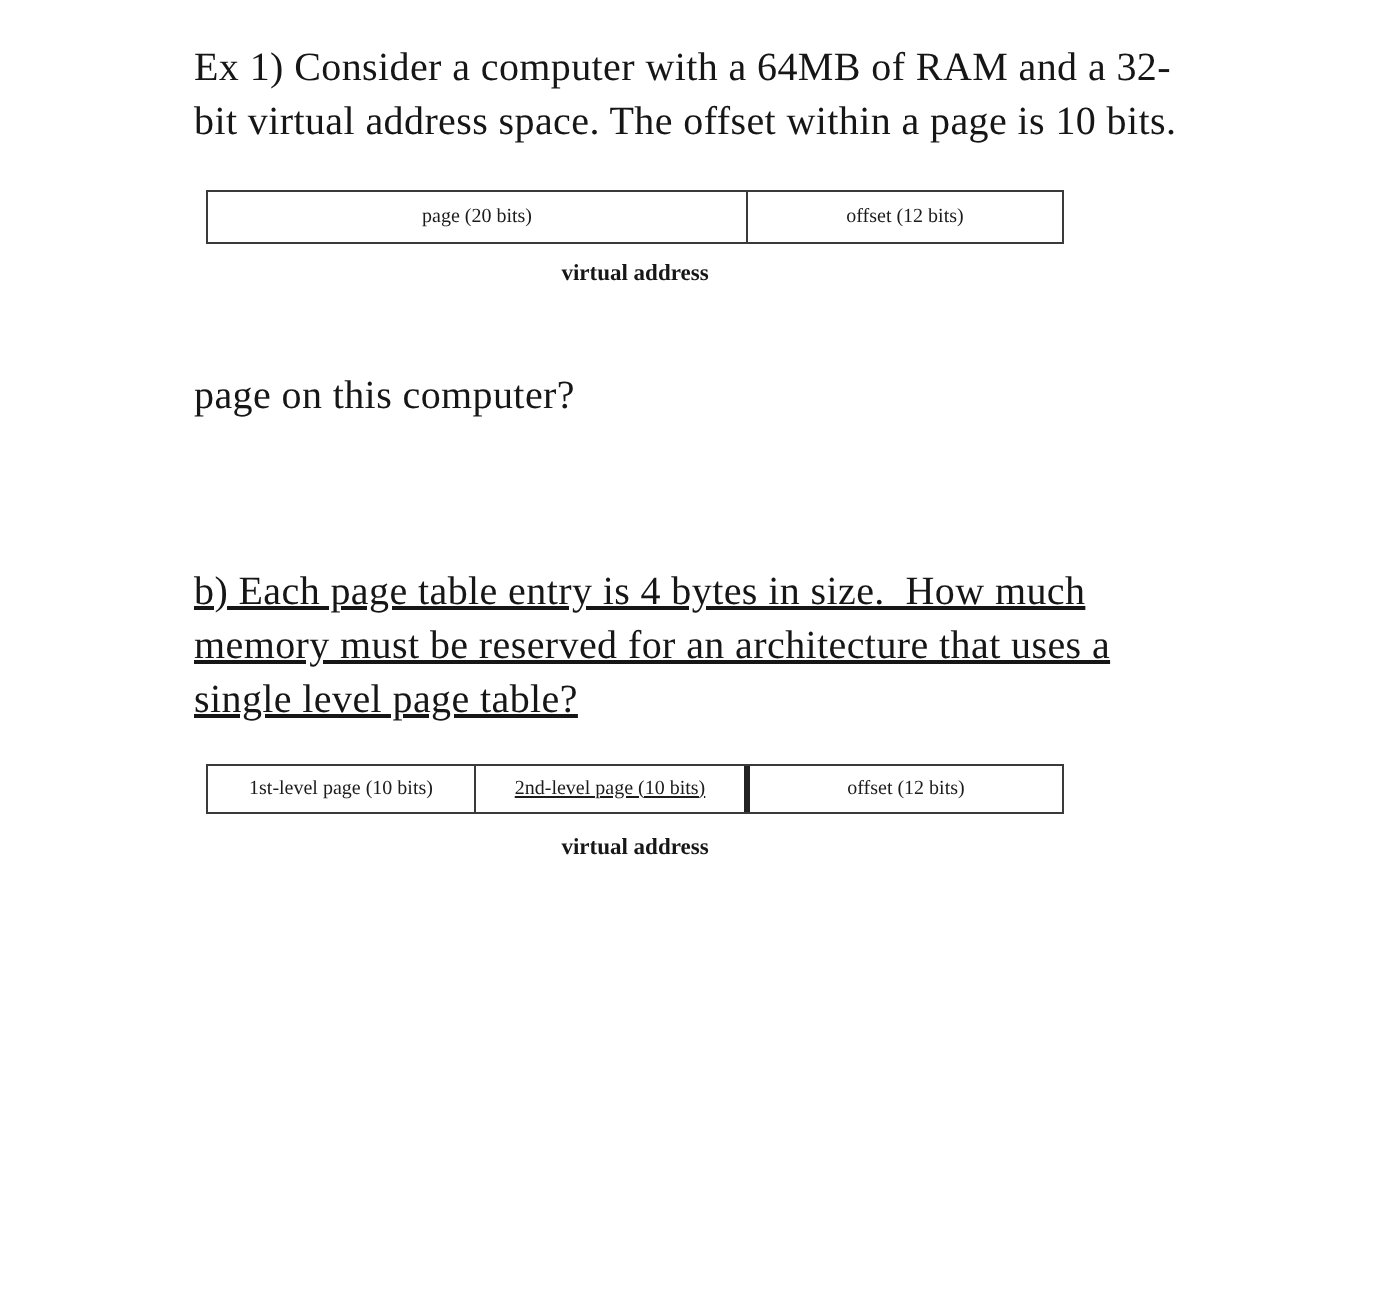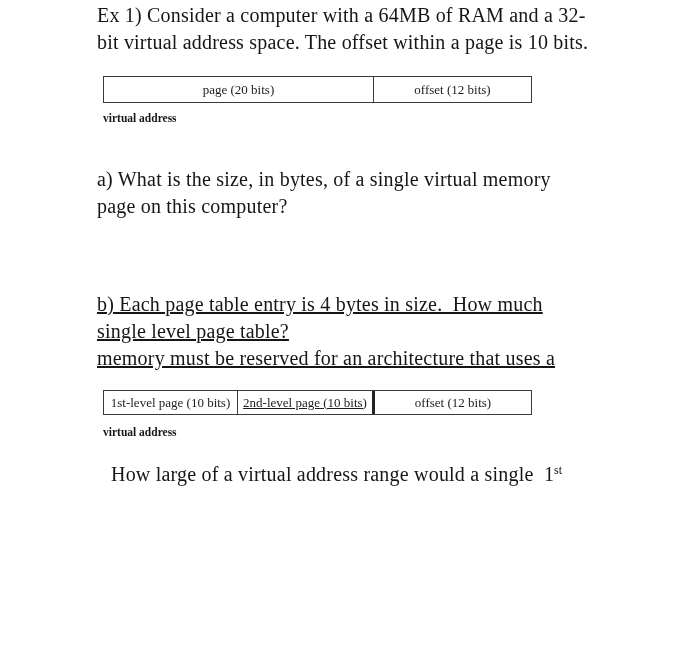--- a/index.html
+++ b/index.html
@@ -8,21 +8,21 @@
     background: #ffffff;
   }
   .page {
     position: relative;
     width: 700px;
     height: 650px;
     background: #ffffff;
     overflow: hidden;
     box-sizing: border-box;
     padding-left: 97px;
-    padding-top: 2px;
+    padding-top: 21px;
     font-family: "Liberation Serif", "DejaVu Serif", serif;
     color: #161616;
   }
   .line {
     font-size: 20px;
     line-height: 27px;
     white-space: pre;
     letter-spacing: 0.2px;
   }
   .qd-line1 {
@@ -45,34 +45,34 @@
     border: 1.6px solid #3a3a3a;
     background: #ffffff;
   }
   .bitbox.h1 { height: 27px; }
   .bitbox.h2 { height: 25px; }
   .seg {
     display: flex;
     align-items: center;
     justify-content: center;
     box-sizing: border-box;
-    font-size: 13px;
+    font-size: 10px;
     line-height: 12px;
     color: #1c1c1c;
     white-space: nowrap;
     overflow: hidden;
   }
   .d1-seg1 { width: 270px; border-right: 1.7px solid #3a3a3a; }
   .d1-seg2 { flex: 1; }
   .d2-seg1 { width: 134px; border-right: 1.5px solid #3a3a3a; }
   .d2-seg2 { width: 134px; text-decoration: underline; }
   .d2-seg3 { flex: 1; border-left: 3px solid #222222; }
   .caption {
     width: 429px;
-    text-align: left;
+    text-align: center;
     font-weight: bold;
     font-size: 11.5px;
     line-height: 14px;
     color: #171717;
   }
   .cap1 { margin-top: 8px; }
   .cap2 { margin-top: 10px; }
   .mt-diagram1 { margin-top: 20px; }
   .mt-qa { margin-top: 41px; }
   .mt-qb { margin-top: 71px; text-decoration: underline; }
@@ -92,37 +92,35 @@
 
   <div class="diagram mt-diagram1">
     <div class="bitbox h1">
       <div class="seg d1-seg1">page (20 bits)</div>
       <div class="seg d1-seg2">offset (12 bits)</div>
     </div>
     <div class="caption cap1">virtual address</div>
   </div>
 
   <div class="mt-qa">
-    <div class="line">a) What is the size, in bytes, of a single virtual memory</div>
     <div class="line">page on this computer?</div>
   </div>
 
   <div class="mt-qb">
     <div class="line">b) Each page table entry is 4 bytes in size.  How much</div>
+    <div class="line">memory must be reserved for an architecture that uses a</div>
     <div class="line">single level page table?</div>
-    <div class="line">memory must be reserved for an architecture that uses a</div>
   </div>
 
 
   <div class="diagram mt-diagram2">
     <div class="bitbox h2">
       <div class="seg d2-seg1">1st-level page (10 bits)</div>
       <div class="seg d2-seg2">2nd-level page (10 bits)</div>
       <div class="seg d2-seg3">offset (12 bits)</div>
     </div>
     <div class="caption cap2">virtual address</div>
   </div>
 
   <div class="mt-qd">
-    <div class="line qd-line1"><span>How large of a virtual address range would a single  1</span><sup class="ord">st</sup></div>
   </div>
 
 </div>
 
 </body></html>

